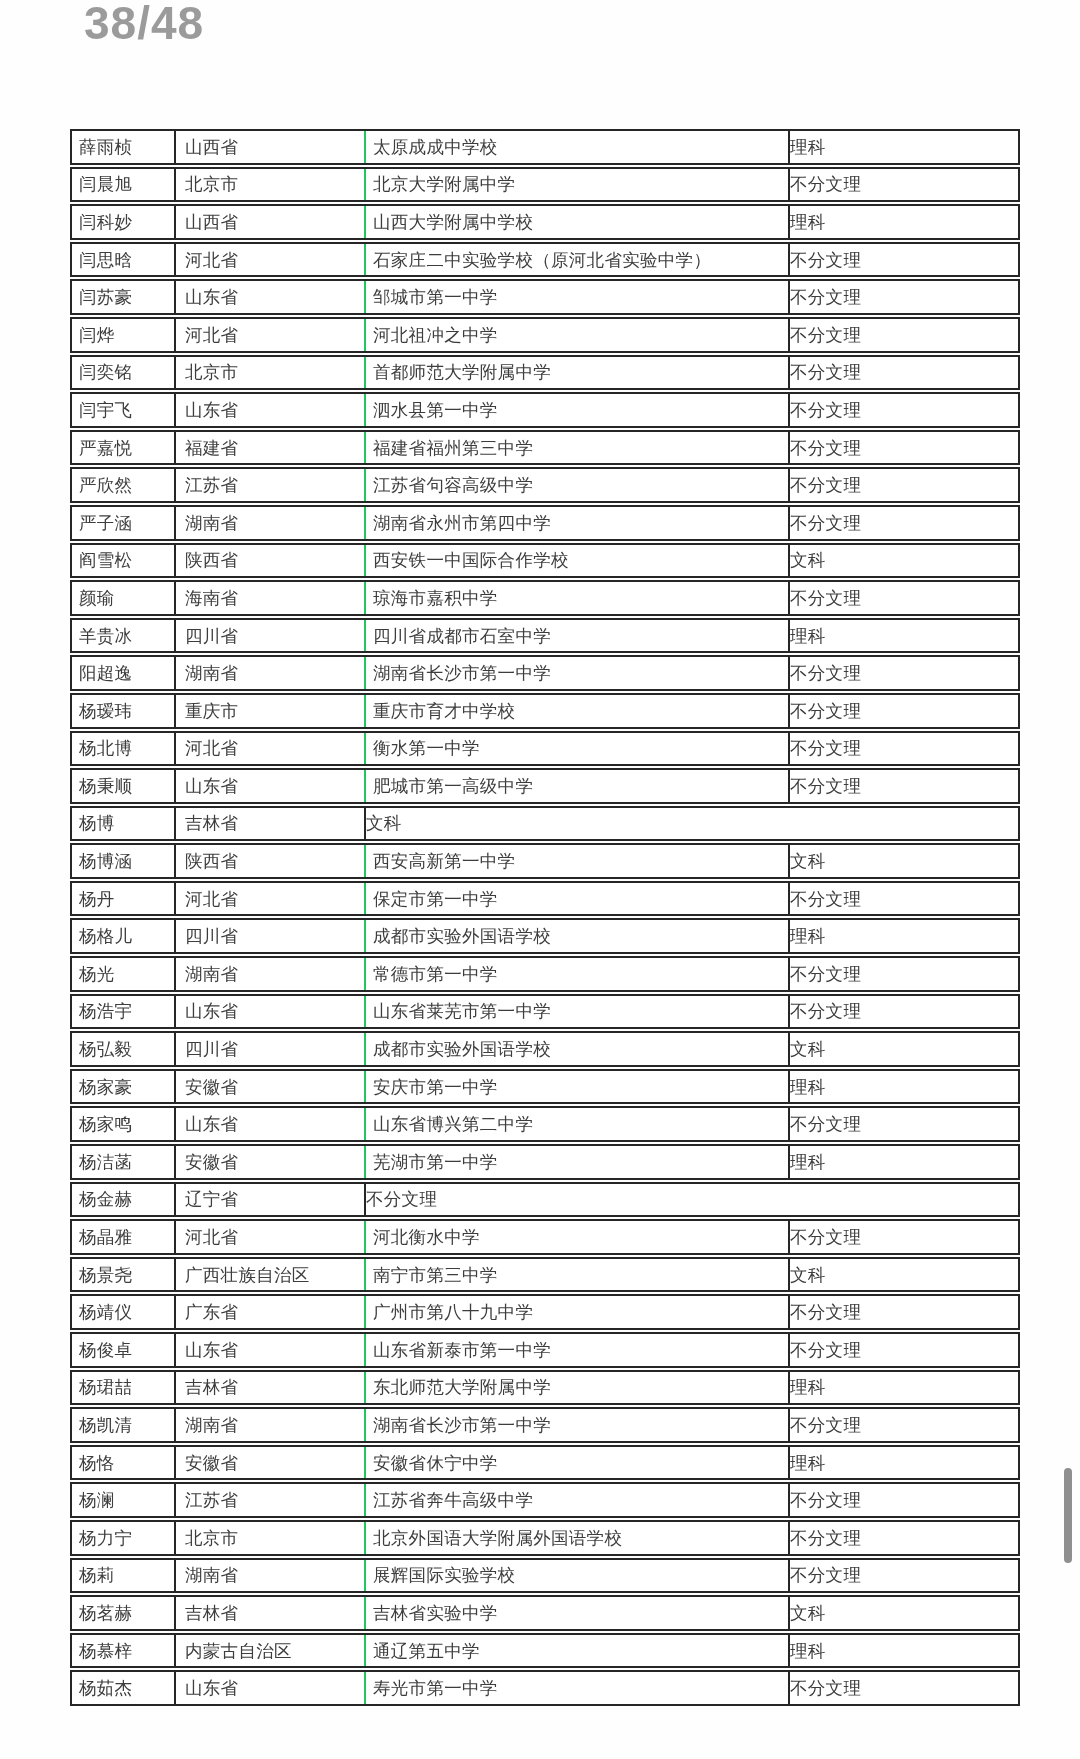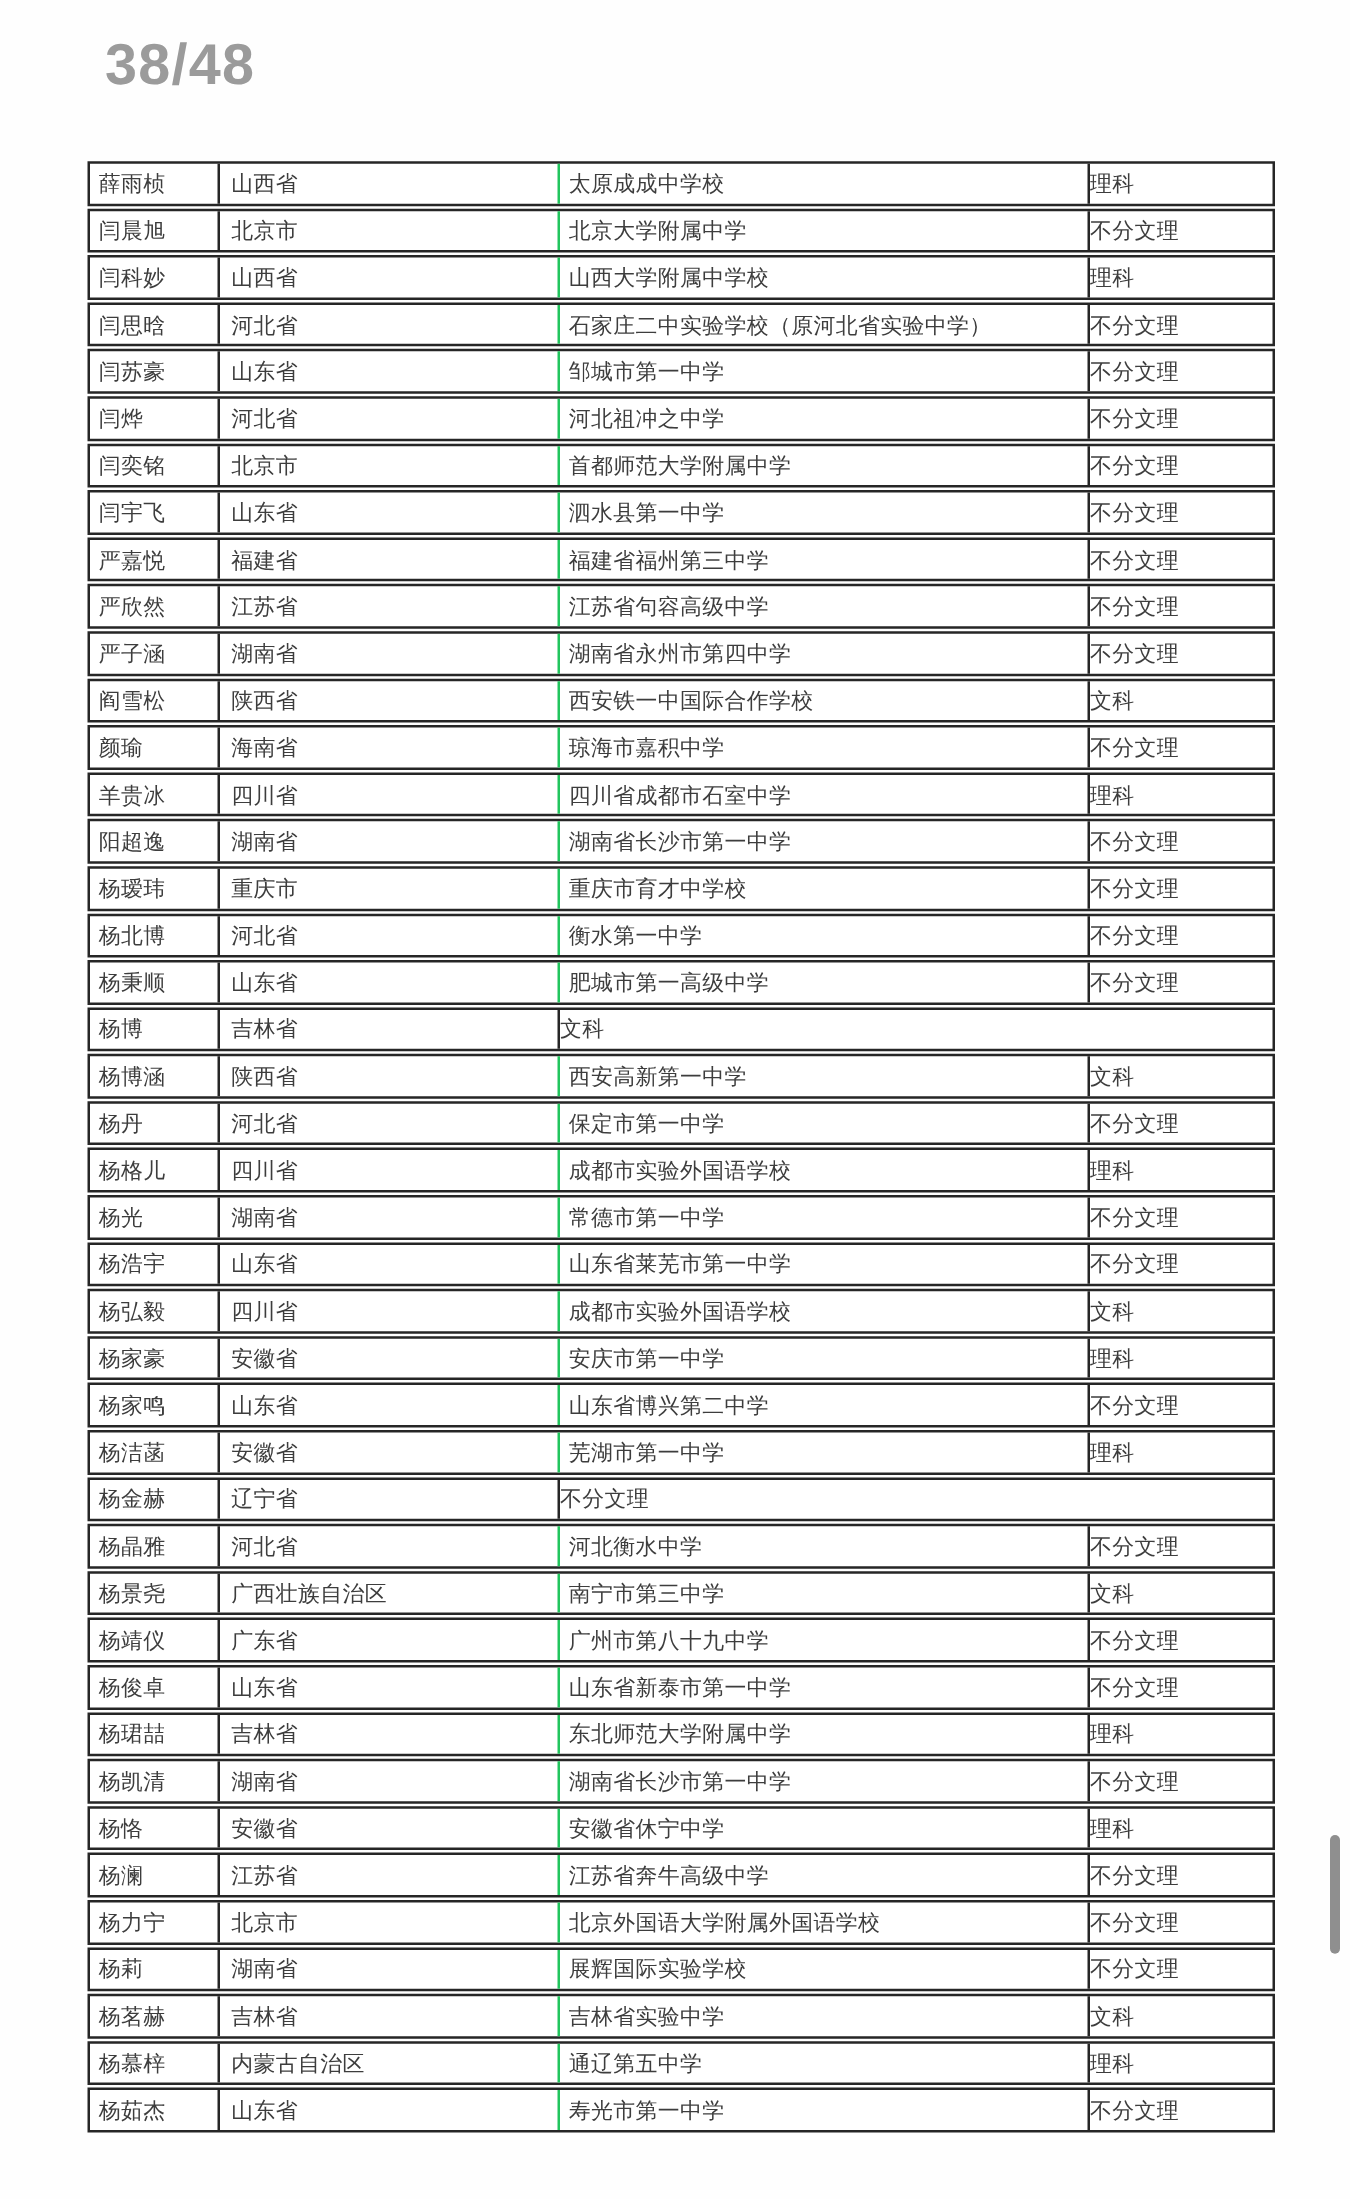--- a/index.html
+++ b/index.html
@@ -10,21 +10,21 @@
     width: 1080px;
     height: 1759px;
     position: relative;
     background: #fefefe;
     font-family: "Liberation Sans", sans-serif;
     overflow: hidden;
   }
   .page-indicator {
     position: absolute;
     left: 84px;
-    top: 28px;
+    top: 0;
     font-size: 46px;
     line-height: 1;
     font-weight: 600;
     letter-spacing: 1px;
     color: #9b9b9b;
   }
   .doc-table {
     position: absolute;
     left: 70px;
     top: 109px;
@@ -44,21 +44,21 @@
     box-sizing: border-box;
     display: flex;
     align-items: center;
     font-size: 17.5px;
     color: #3d3d3d;
     white-space: nowrap;
     overflow: hidden;
     letter-spacing: 0.3px;
   }
   .c-name     { width: 102px; padding-left: 7px; }
-  .c-province { width: 272px; padding-left: 9px;  border-left: 2px solid #262626; }
+  .c-province { width: 190px; padding-left: 9px;  border-left: 2px solid #262626; }
   .c-school   { width: 424px; padding-left: 7px;  border-left: 2px solid #22c55e; }
   .c-track    { flex: 1;      border-left: 2px solid #262626; }
   .scrollbar-thumb {
     position: absolute;
     left: 1064px;
     top: 1468px;
     width: 8px;
     height: 95px;
     border-radius: 4px;
     background: #8f8f8f;

